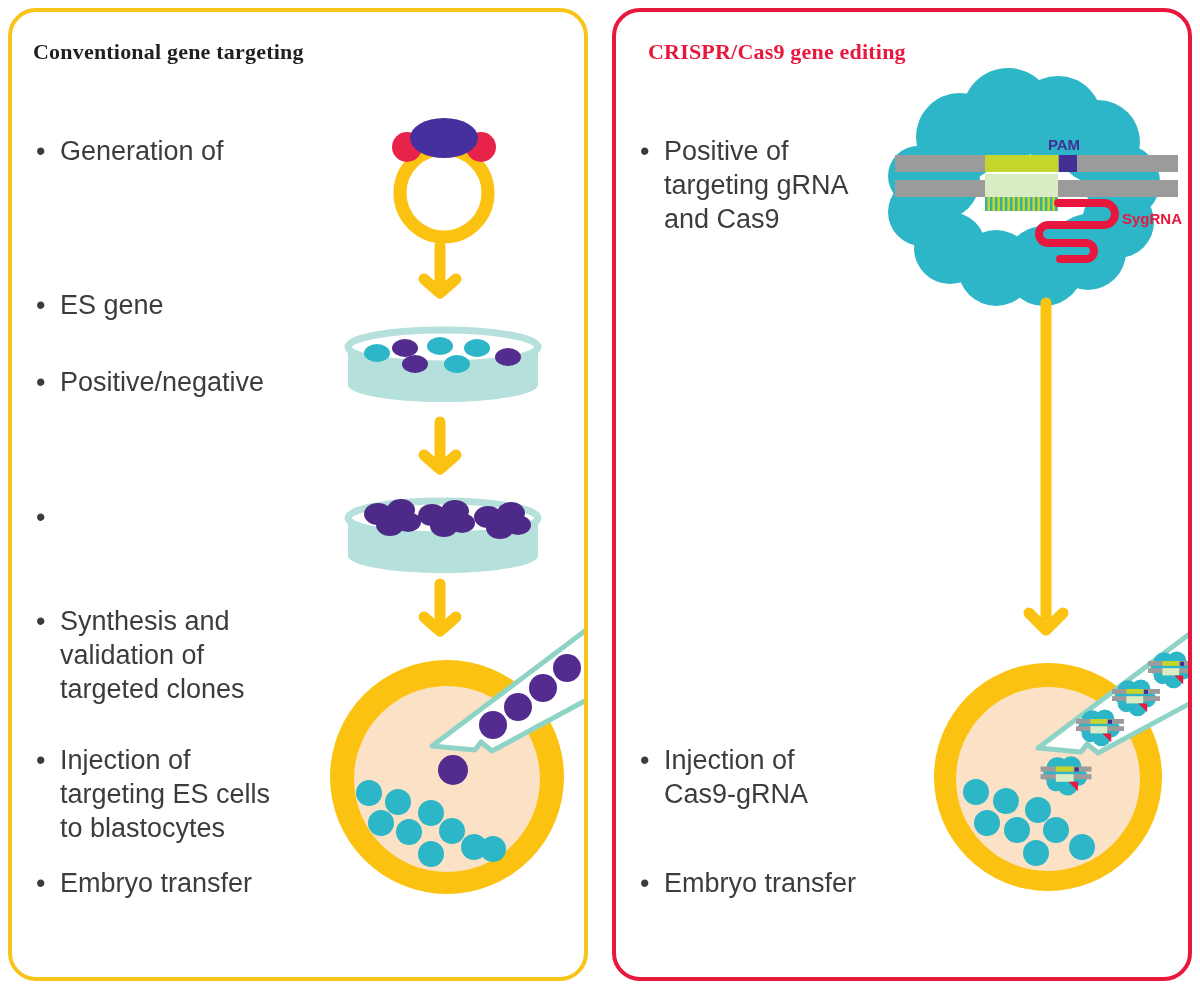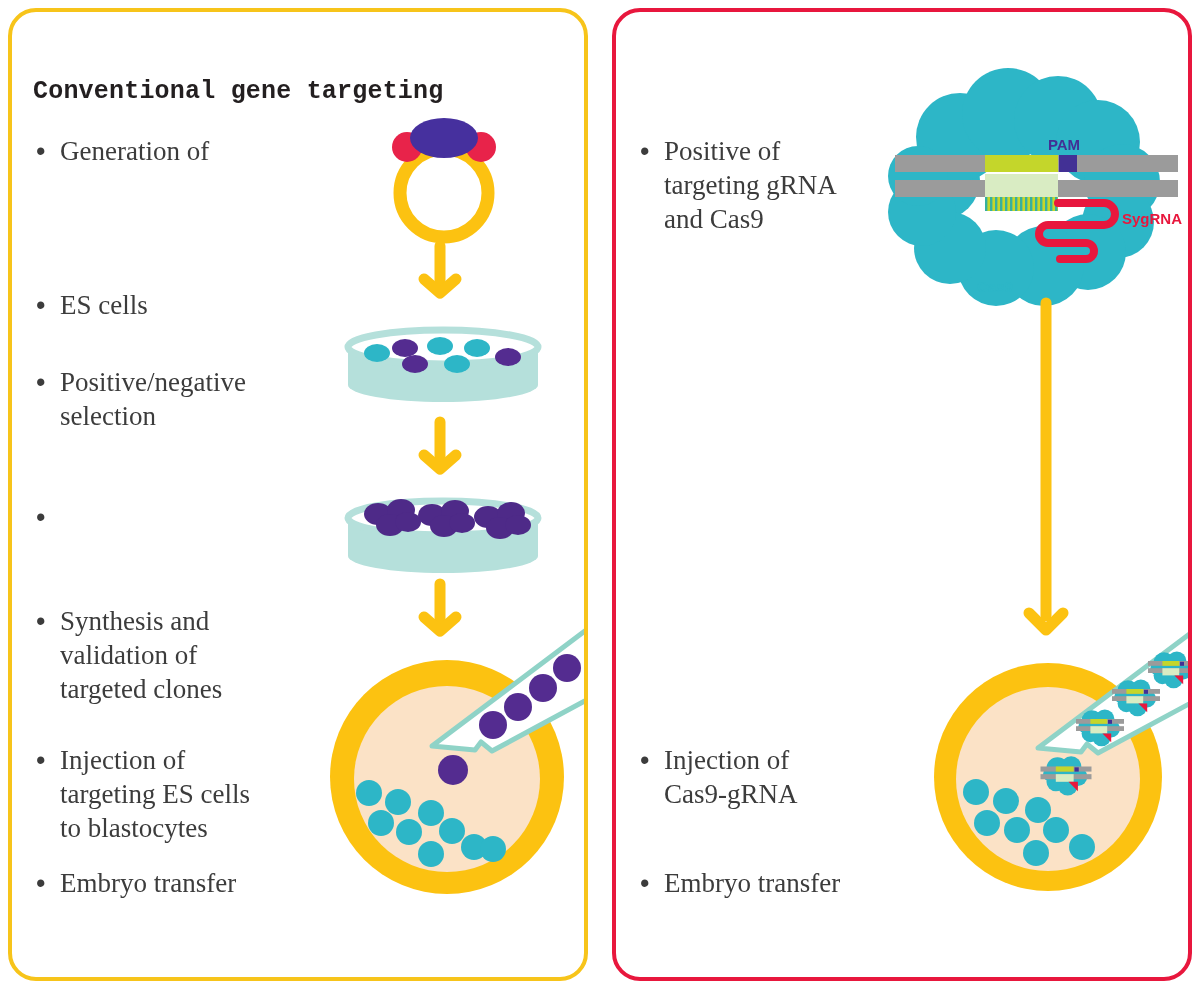--- a/index.html
+++ b/index.html
@@ -5,38 +5,39 @@
   html,body{margin:0;padding:0;background:#ffffff;}
   .canvas{position:relative;width:1200px;height:989px;background:#ffffff;
           font-family:"Liberation Sans",sans-serif;overflow:hidden;}
   .panel{position:absolute;top:8px;width:572px;height:965px;background:#fff;
          border-radius:28px;border:4px solid;}
   .panel-left{left:8px;border-color:#F7C41A;}
   .panel-right{left:612px;border-color:#E8173D;}
   .art{position:absolute;top:12px;pointer-events:none;}
   .art-left{left:12px;}
   .art-right{left:616px;}
-  .title{position:absolute;font-family:Liberation Mono, monospace;font-weight:bold;
-         font-size:25px;line-height:36px;letter-spacing:.2px;white-space:nowrap;margin-top:40px;}
+  .title{position:absolute;font-family:Liberation Serif, serif;font-weight:bold;
+         font-size:22px;line-height:36px;letter-spacing:.2px;white-space:nowrap;}
   .title-left{left:33px;top:34px;color:#231F20;}
   .title-right{left:648px;top:34px;color:#E8173D;}
   .bullet{position:absolute;display:flex;color:#3C3C3C;font-size:27px;line-height:34px;}
   .bullet .dot{width:24px;flex:0 0 24px;}
-  .bullet .lines span{display:block;white-space:nowrap;font-family:Liberation Serif, serif;}
+  .bullet .lines span{display:block;white-space:nowrap;}
   svg text{font-family:"Liberation Sans",sans-serif;font-weight:bold;}
 </style>
 </head>
 <body>
 
 <div class="canvas">
 
   <div class="panel panel-left"></div>
   <div class="panel panel-right"></div>
 
   <div class="title title-left">Conventional gene targeting</div>
+  <div class="title title-right">CRISPR/Cas9 gene editing</div>
 
   <svg class="art art-left" width="572" height="965" viewBox="12 12 572 965">
 
     <g>
       <circle cx="444" cy="193" r="44" fill="none" stroke="#FCC211" stroke-width="13"></circle>
       <circle cx="407" cy="147" r="15" fill="#E8234A"></circle>
       <circle cx="481" cy="147" r="15" fill="#E8234A"></circle>
       <ellipse cx="444" cy="138" rx="34" ry="20" fill="#46309E"></ellipse>
     </g>
 
@@ -201,28 +202,27 @@
 
   <div class="bullet" style="left:36px;top:134px">
     <span class="dot">•</span>
     <span class="lines">
         <span>Generation of</span>
       </span>
   </div>
   <div class="bullet" style="left:36px;top:288px">
     <span class="dot">•</span>
     <span class="lines">
-        <span>ES cells</span>
+        <span>ES gene</span>
       </span>
   </div>
   <div class="bullet" style="left:36px;top:365px">
     <span class="dot">•</span>
     <span class="lines">
         <span>Positive/negative</span>
-        <span>selection</span>
       </span>
   </div>
   <div class="bullet" style="left:36px;top:500px">
     <span class="dot">•</span>
   </div>
   <div class="bullet" style="left:36px;top:604px">
     <span class="dot">•</span>
     <span class="lines">
         <span>Synthesis and</span>
         <span>validation of</span>

